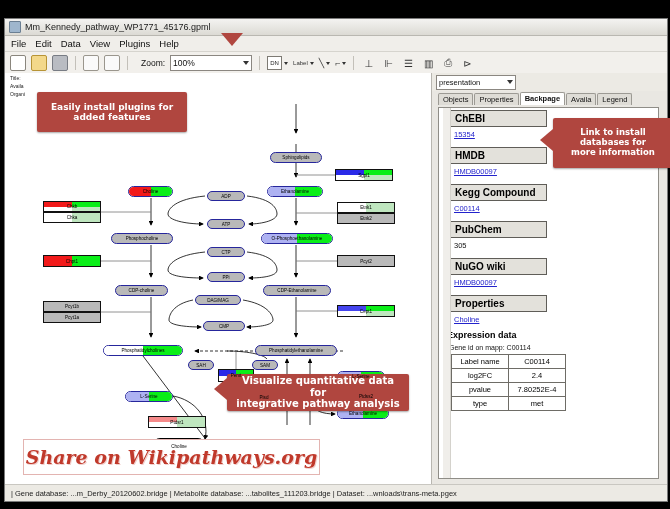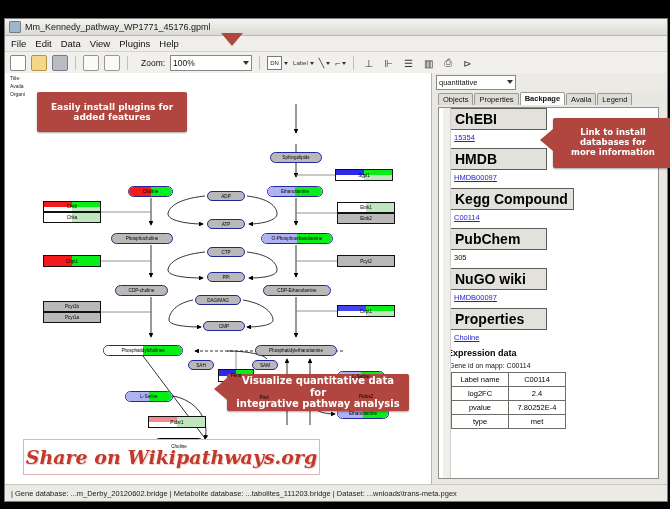--- a/index.html
+++ b/index.html
@@ -42,21 +42,21 @@
   .topbar2{height:18px;display:flex;align-items:center;justify-content:flex-start;padding-left:4px;background:#eceae4;}
   .vizsel{width:74px;height:13px;border:1px solid #8b8781;background:#fff;font-size:7.5px;display:flex;
           align-items:center;justify-content:space-between;padding:0 2px;color:#111;}
   .tabs{display:flex;align-items:flex-end;height:14px;padding-left:6px;gap:1px;}
   .tab{font-size:7.5px;padding:1px 4px;border:1px solid #9c9a94;border-bottom:none;background:#dedcd6;color:#111;
        border-radius:2px 2px 0 0;}
   .tab.active{background:#fff;font-weight:bold;padding-bottom:2px;}
   .panelbody{position:absolute;left:6px;top:34px;right:8px;bottom:6px;background:#fff;border:1px solid #8f8d87;overflow:hidden;}
   .scroller{position:absolute;left:4px;top:0;bottom:0;width:7px;background:#f0eeea;border-right:1px solid #d4d2cc;}
   .dbrow{margin:0 0 2px 10px;}
-  .dbhead{display:inline-block;min-width:86px;border:1px solid #5f5d58;background:#e3e1db;font-size:14px;font-weight:bold;
+  .dbhead{display:inline-block;min-width:86px;border:1px solid #5f5d58;background:#e3e1db;font-size:10px;font-weight:bold;
           padding:2px 5px;color:#000;}
   .dblink{font-size:7.5px;color:#2222cc;text-decoration:underline;margin:3px 0 6px 5px;display:block;}
   .dbplain{font-size:7.5px;color:#111;margin:3px 0 6px 5px;display:block;}
   .exprhead{font-size:9px;font-weight:bold;margin:6px 0 4px 8px;color:#000;}
   .geneid{font-size:7px;margin:2px 0 3px 10px;color:#111;}
   table.expr{border-collapse:collapse;margin-left:12px;}
   table.expr td{border:1px solid #6e6c66;font-size:7.5px;text-align:center;padding:2px 4px;min-width:48px;color:#000;}
 
   
   .callout{position:absolute;background:#b0463f;color:#fff;font-weight:bold;text-align:center;
@@ -376,21 +376,21 @@
         <div class="arrow arrow-left" style="left:209px;top:305px;"></div>
 
         <div class="sharebox" style="left:18px;top:366px;width:295px;height:34px;">
           <span class="sharetxt">Share on Wikipathways.org</span>
         </div>
       </div>
 
       <div class="sidepanel">
         <div class="topbar2">
           <div class="vizsel">
-            <span>quantitative</span>
+            <span>presentation</span>
             <span class="caret"></span>
           </div>
         </div>
 
         <div class="tabs">
           <div class="tab">Objects</div>
           <div class="tab">Properties</div>
           <div class="tab active">Backpage</div>
           <div class="tab">Availa</div>
           <div class="tab">Legend</div>

